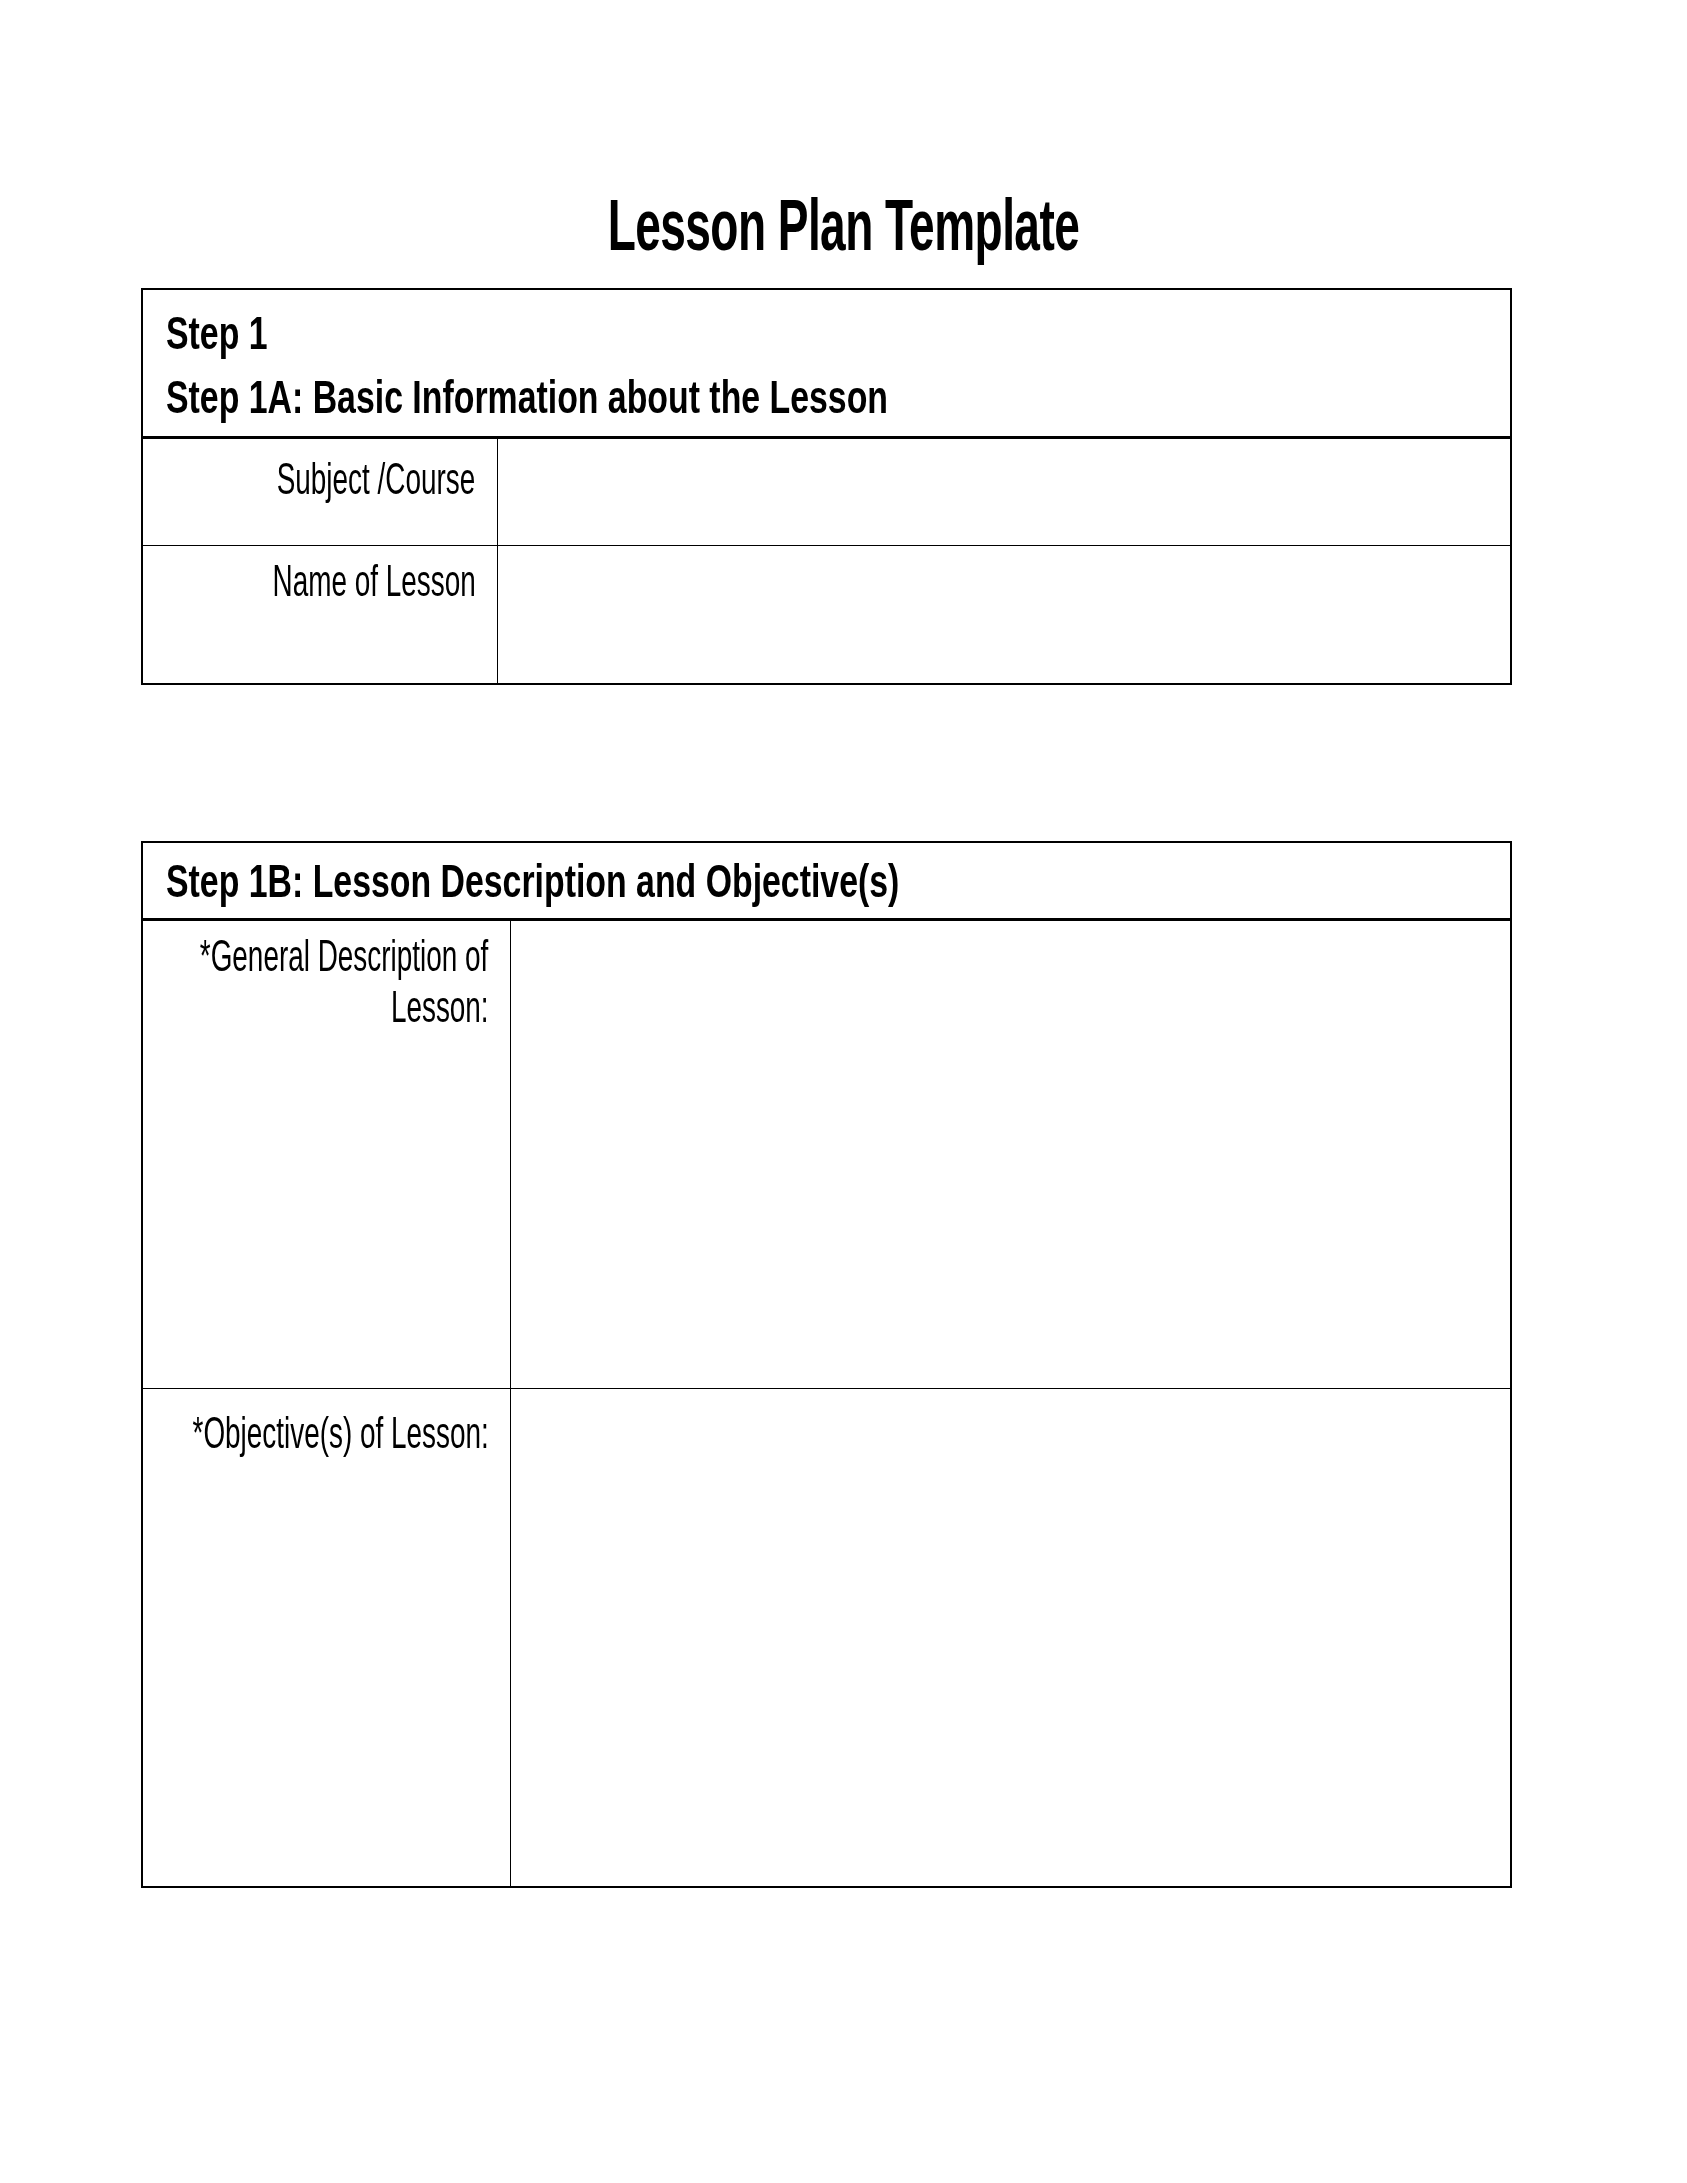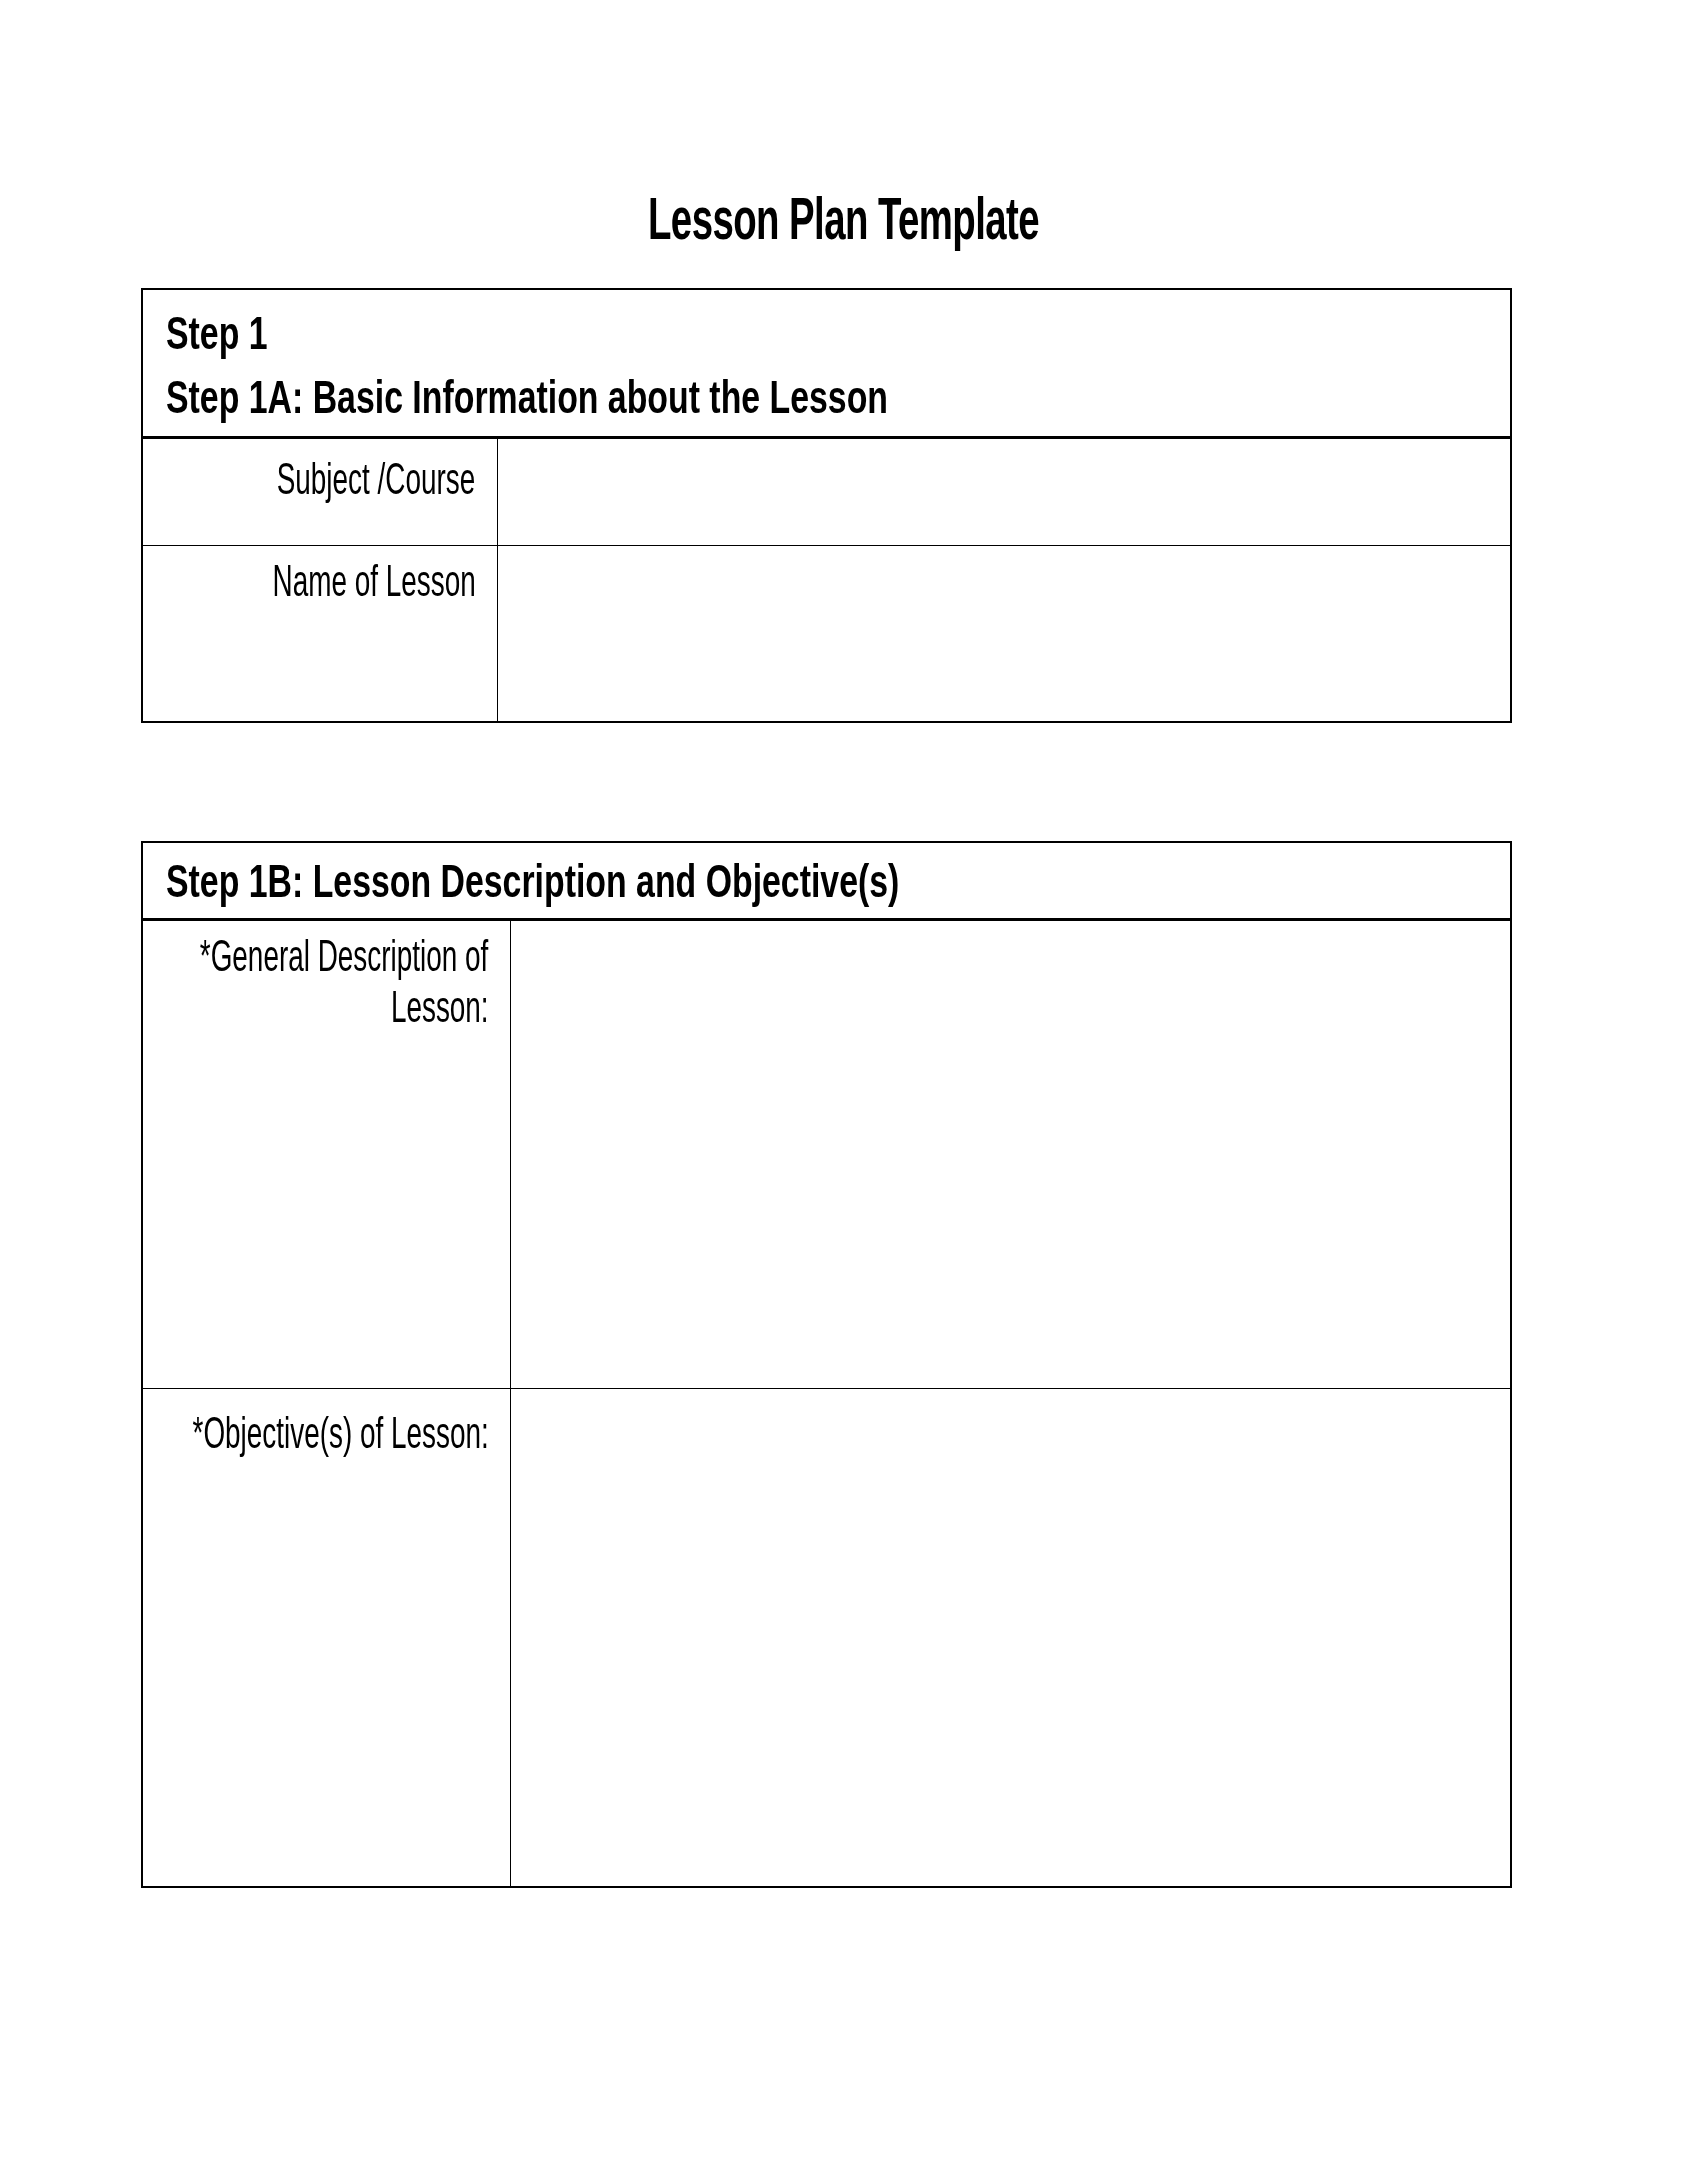--- a/index.html
+++ b/index.html
@@ -9,21 +9,21 @@
     background:#ffffff;
     font-family:"Liberation Sans", sans-serif;
     color:#000;
     overflow:hidden;
   }
   
   .doc-title{
     position:absolute;
     top:189px;left:0;width:100%;
     text-align:center;
-    font-size:60px;
+    font-size:72px;
     font-weight:700;
     line-height:1.0;
     white-space:nowrap;
   }
   .doc-title .squish{
     display:inline-block;
     transform:scaleX(0.64);
     transform-origin:center top;
     letter-spacing:-0.9px;
   }
@@ -43,21 +43,21 @@
     border:1.7px solid #000;
     padding:16px;
     vertical-align:top;
     position:relative;
   }
   tr.header-row td{
     border-bottom:3.5px solid #000;
   }
   #table-step1 tr.header-row{height:148px;}
   #table-step1 tr.row-subject{height:108px;margin-top:15px;}
-  #table-step1 tr.row-name{height:177px;margin-left:22px;}
+  #table-step1 tr.row-name{height:139px;margin-left:22px;}
   #table-step1b tr.header-row{height:77px;margin-top:13px;}
   #table-step1b tr.row-desc{height:469px;margin-top:12px;}
   #table-step1b tr.row-obj{height:499px;}
 
   
   .hdr-span{
     position:absolute;
     left:23px;
     white-space:nowrap;
     font-weight:700;

